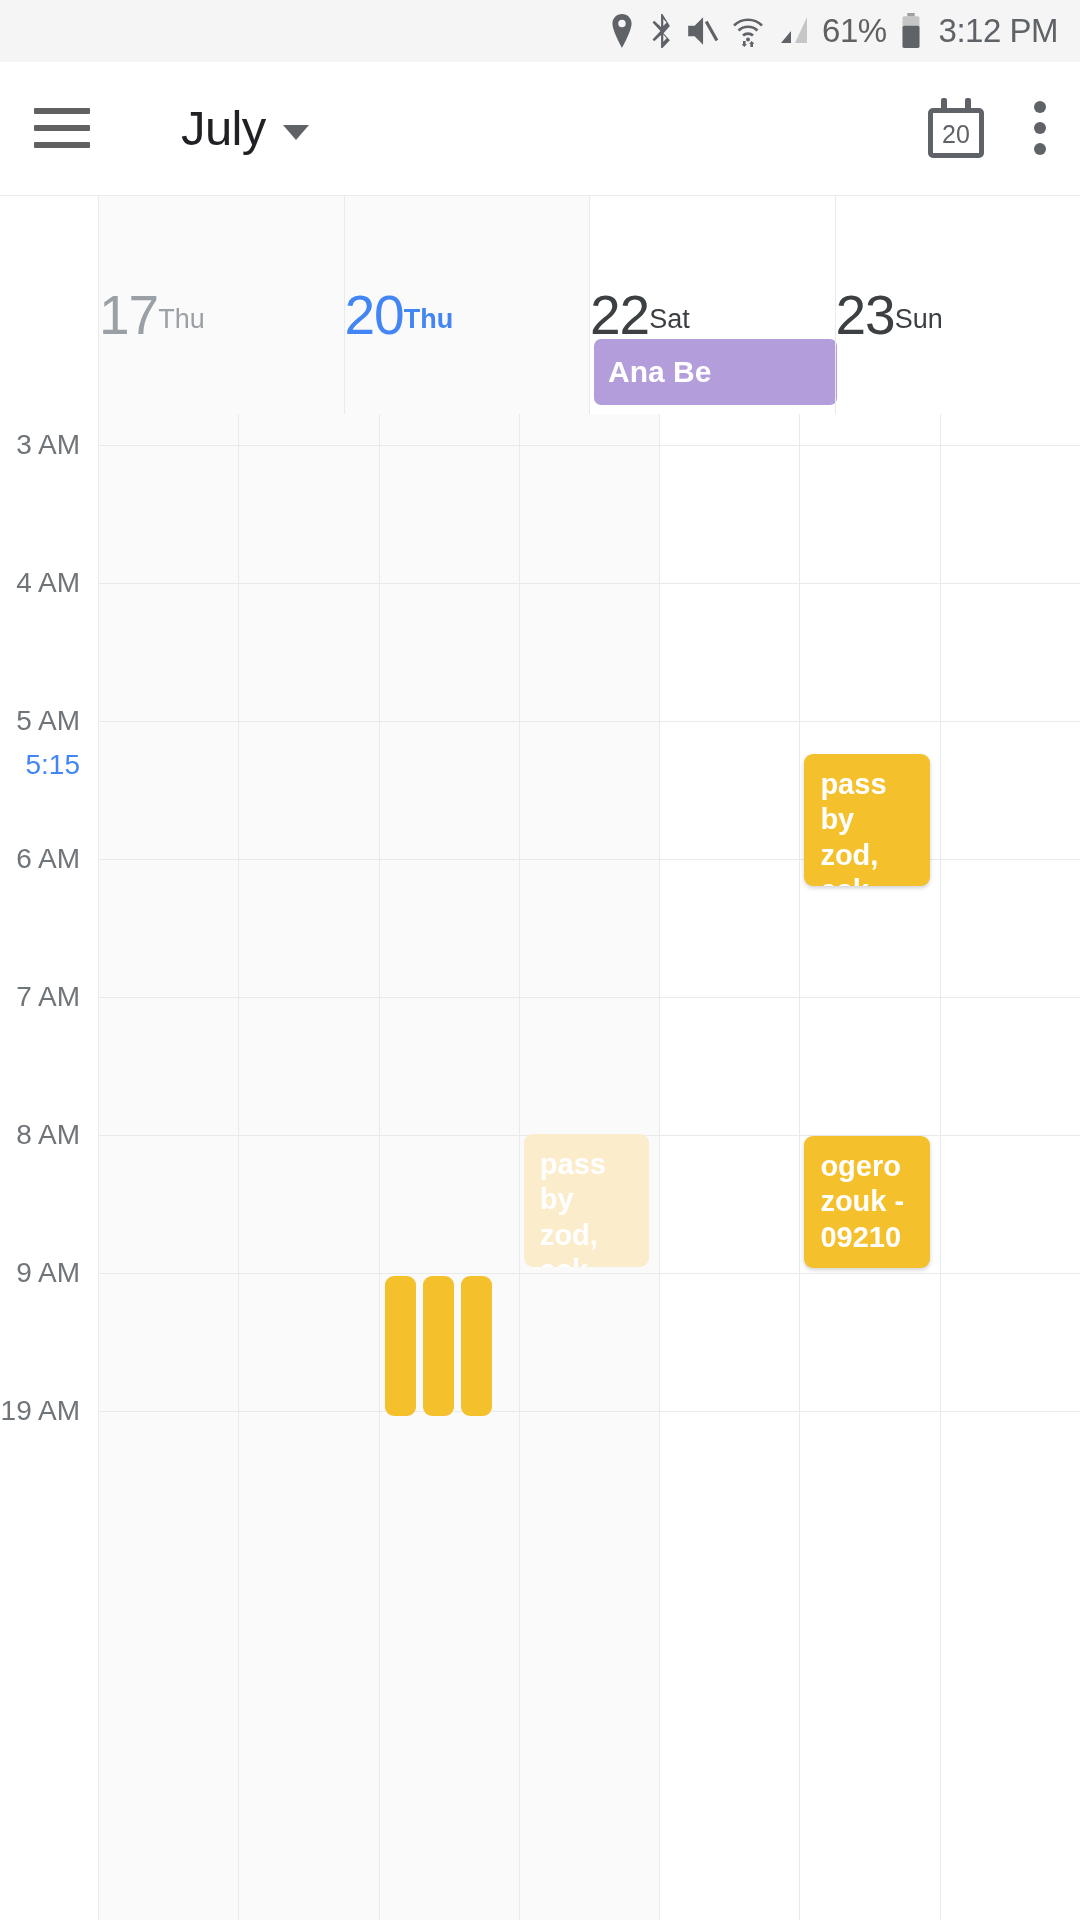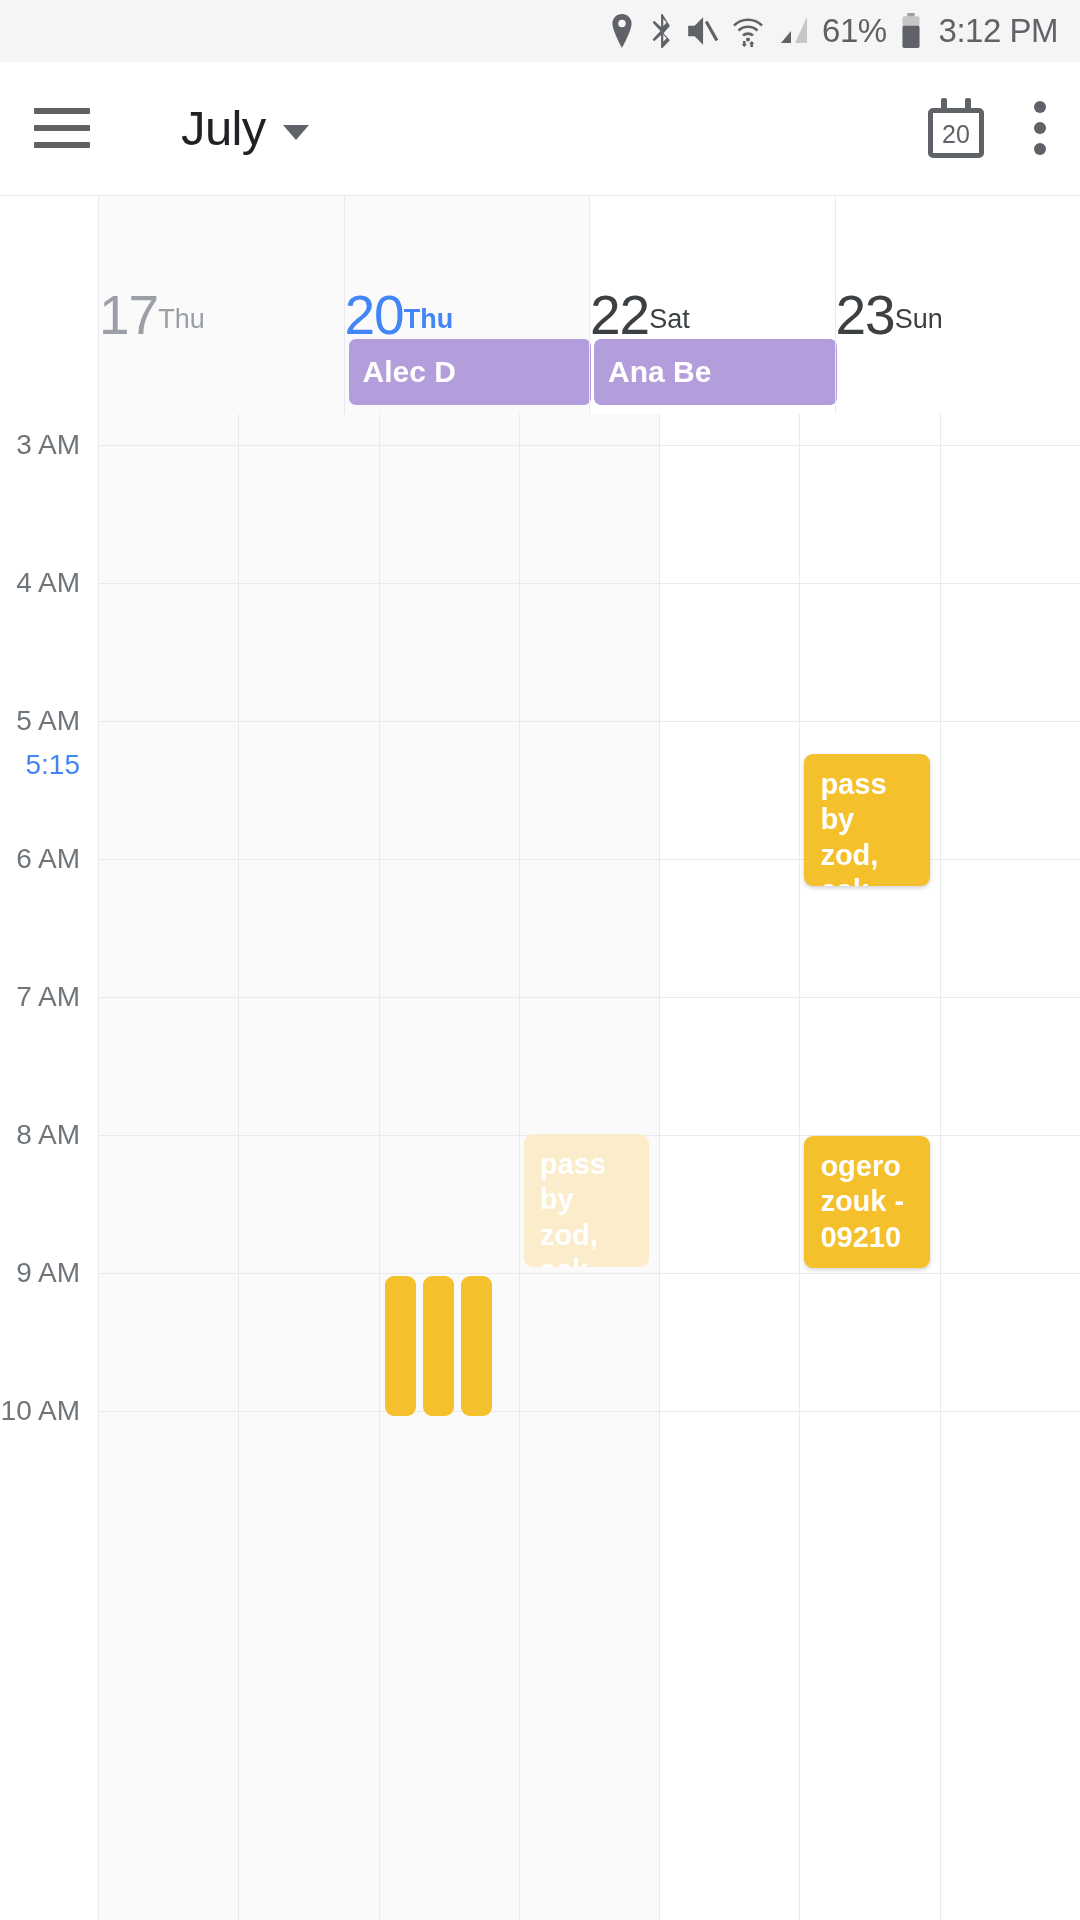--- a/index.html
+++ b/index.html
@@ -185,21 +185,20 @@
   <div class="dayheader">
     <div class="gutter-col"></div>
     <div id="dayheader-cols" style="display:flex;flex:1 1 auto;">
         <div class="daycol past">
           <div class="dnum">17</div>
           <div class="dname">Thu</div>
         </div>
         <div class="daycol today">
           <div class="dnum">20</div>
           <div class="dname">Thu</div>
-          <div class="allday" style="background: rgb(179, 157, 219);">Alec D</div>
         </div>
         <div class="daycol">
           <div class="dnum">22</div>
           <div class="dname">Sat</div>
           <div class="allday" style="background: rgb(179, 157, 219);">Ana Be</div>
         </div>
         <div class="daycol">
           <div class="dnum">23</div>
           <div class="dname">Sun</div>
         </div>
@@ -208,21 +207,21 @@
 
   <div class="gridwrap">
     <div class="timecol" id="timecol">
         <div class="tlabel" style="top: 31px;">3 AM</div>
         <div class="tlabel" style="top: 169px;">4 AM</div>
         <div class="tlabel" style="top: 307px;">5 AM</div>
         <div class="tlabel" style="top: 445px;">6 AM</div>
         <div class="tlabel" style="top: 583px;">7 AM</div>
         <div class="tlabel" style="top: 721px;">8 AM</div>
         <div class="tlabel" style="top: 859px;">9 AM</div>
-        <div class="tlabel" style="top: 997px;">10 AM</div>
+        <div class="tlabel" style="top: 997px;">19 AM</div>
         <div class="nowlabel" style="top: 351px;">5:15</div>
       </div>
     <div class="days" id="daygrid">
         <div class="gcol past">
           <div class="hline" style="top: 31px;"></div>
           <div class="hline" style="top: 169px;"></div>
           <div class="hline" style="top: 307px;"></div>
           <div class="hline" style="top: 445px;"></div>
           <div class="hline" style="top: 583px;"></div>
           <div class="hline" style="top: 721px;"></div>

